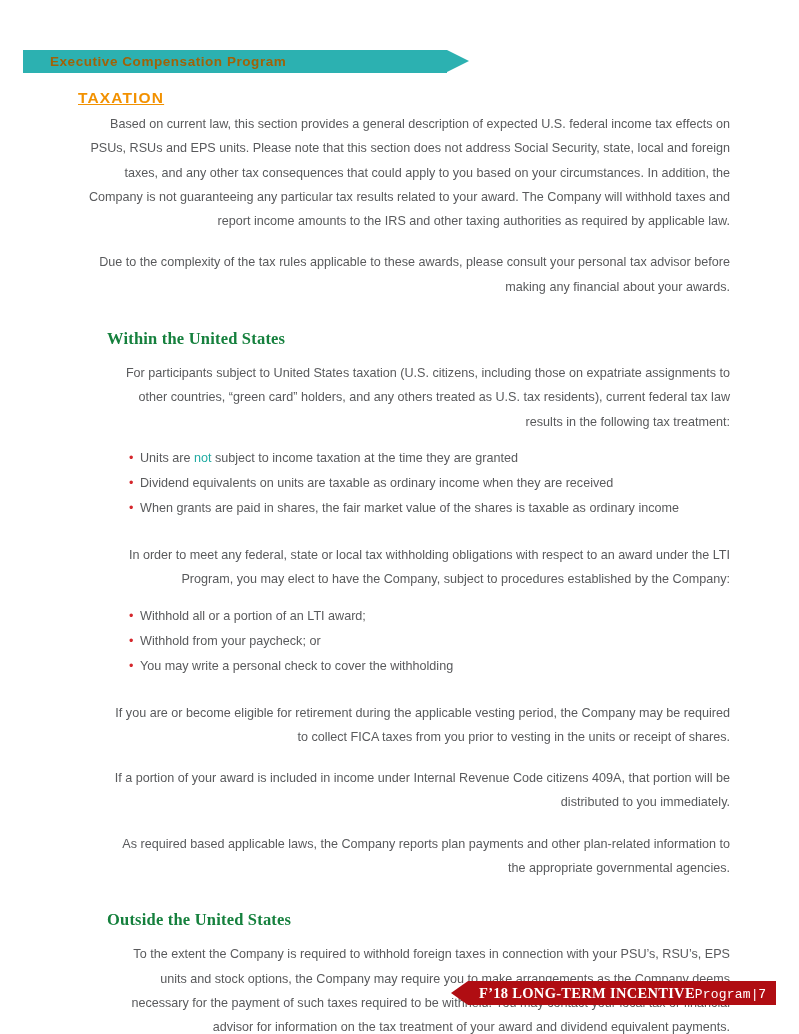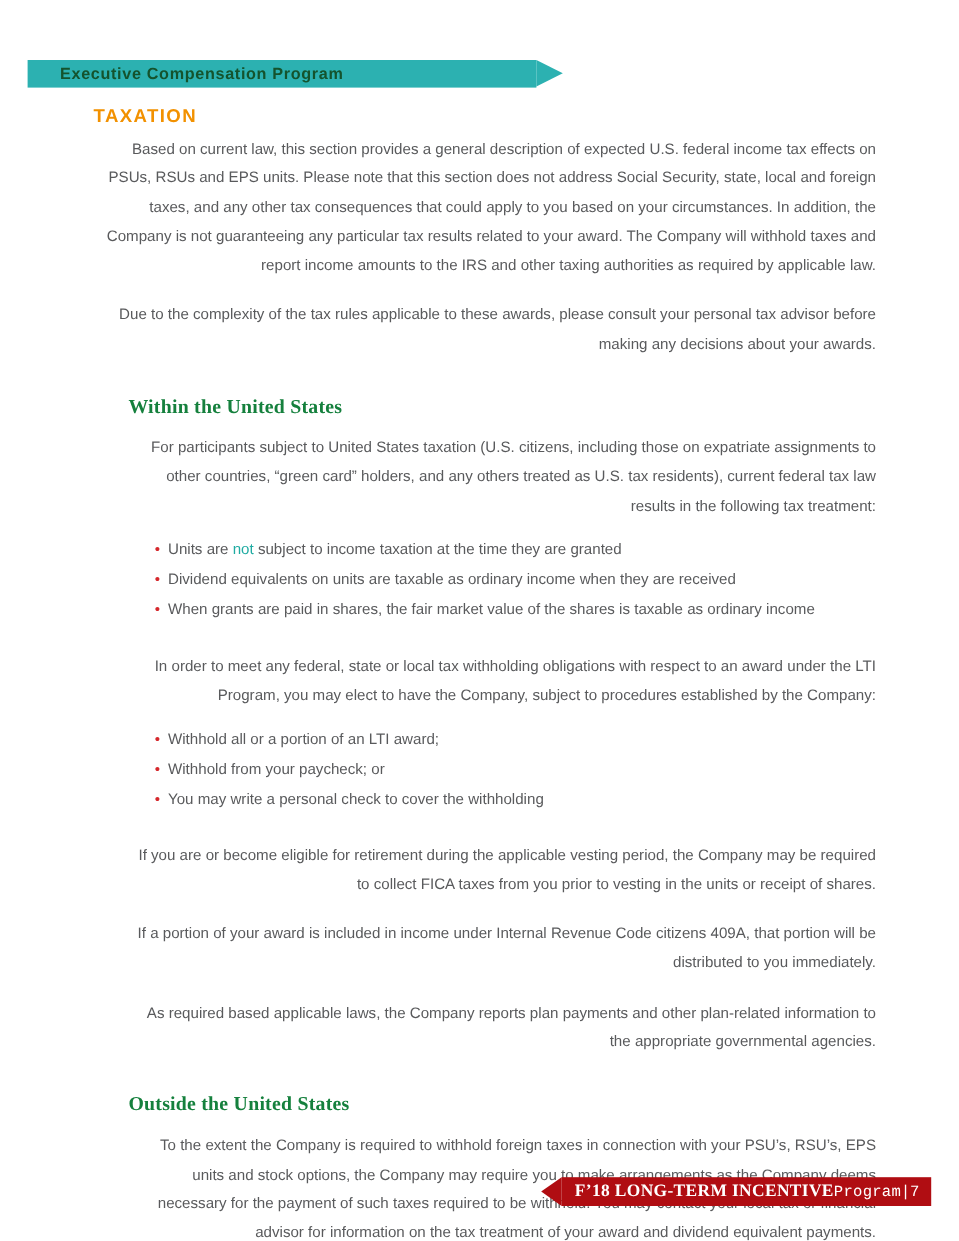--- a/index.html
+++ b/index.html
@@ -52,33 +52,34 @@
   }
   .header-banner-text {
     position: absolute;
     left: 27px;
     top: 0;
     height: 35px;
     line-height: 23px;
     font-size: 13.5px;
     font-weight: bold;
     letter-spacing: 0.55px;
-    color: #14532d;
+    color: #a16207;
     white-space: nowrap;
   }
 
   
   .section-title {
     position: absolute;
     left: 78px;
     top: 89px;
     font-size: 15.5px;
     font-weight: bold;
     letter-spacing: 1.15px;
     color: #f29100;
+    text-decoration: underline;
   }
 
   
   .content {
     position: absolute;
     left: 78px;
     top: 112px;
     width: 652px;
   }
 
@@ -198,21 +199,21 @@
     <div class="header-banner-arrow"></div>
     <div class="header-banner-text">Executive Compensation Program</div>
   </div>
 
   <div class="section-title">TAXATION</div>
 
   <div class="content">
 
     <p class="body">Based on current law, this section provides a general description of expected U.S. federal income tax effects on PSUs, RSUs and EPS units. Please note that this section does not address Social Security, state, local and foreign taxes, and any other tax consequences that could apply to you based on your circumstances. In addition, the Company is not guaranteeing any particular tax results related to your award. The Company will withhold taxes and report income amounts to the IRS and other taxing authorities as required by applicable law.</p>
     <div class="spacer-md"></div>
-    <p class="body">Due to the complexity of the tax rules applicable to these awards, please consult your personal tax advisor before making any decisions about your awards.</p>
+    <p class="body">Due to the complexity of the tax rules applicable to these awards, please consult your personal tax advisor before making any financial about your awards.</p>
 
     <div class="spacer-xl"></div>
 
     <div class="sub-block">
       <div class="sub-title">Within the United States</div>
       <div class="spacer-sm"></div>
       <p class="body">For participants subject to United States taxation (U.S. citizens, including those on expatriate assignments to other countries, “green card” holders, and any others treated as U.S. tax residents), current federal tax law results in the following tax treatment:</p>
 
       <div class="spacer-sm"></div>
 

